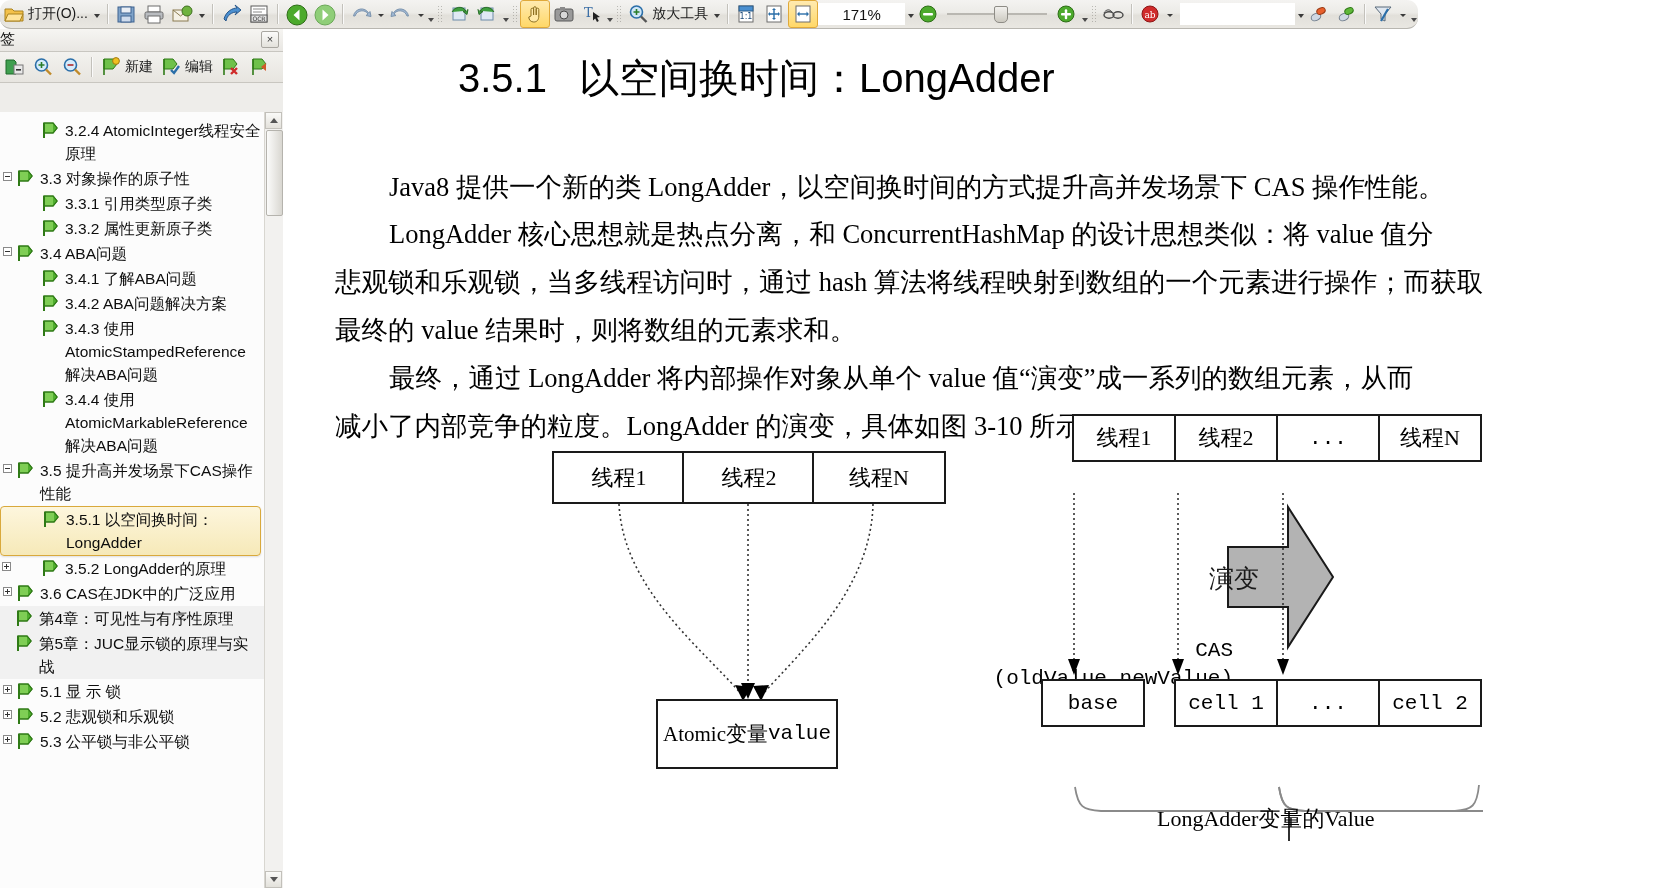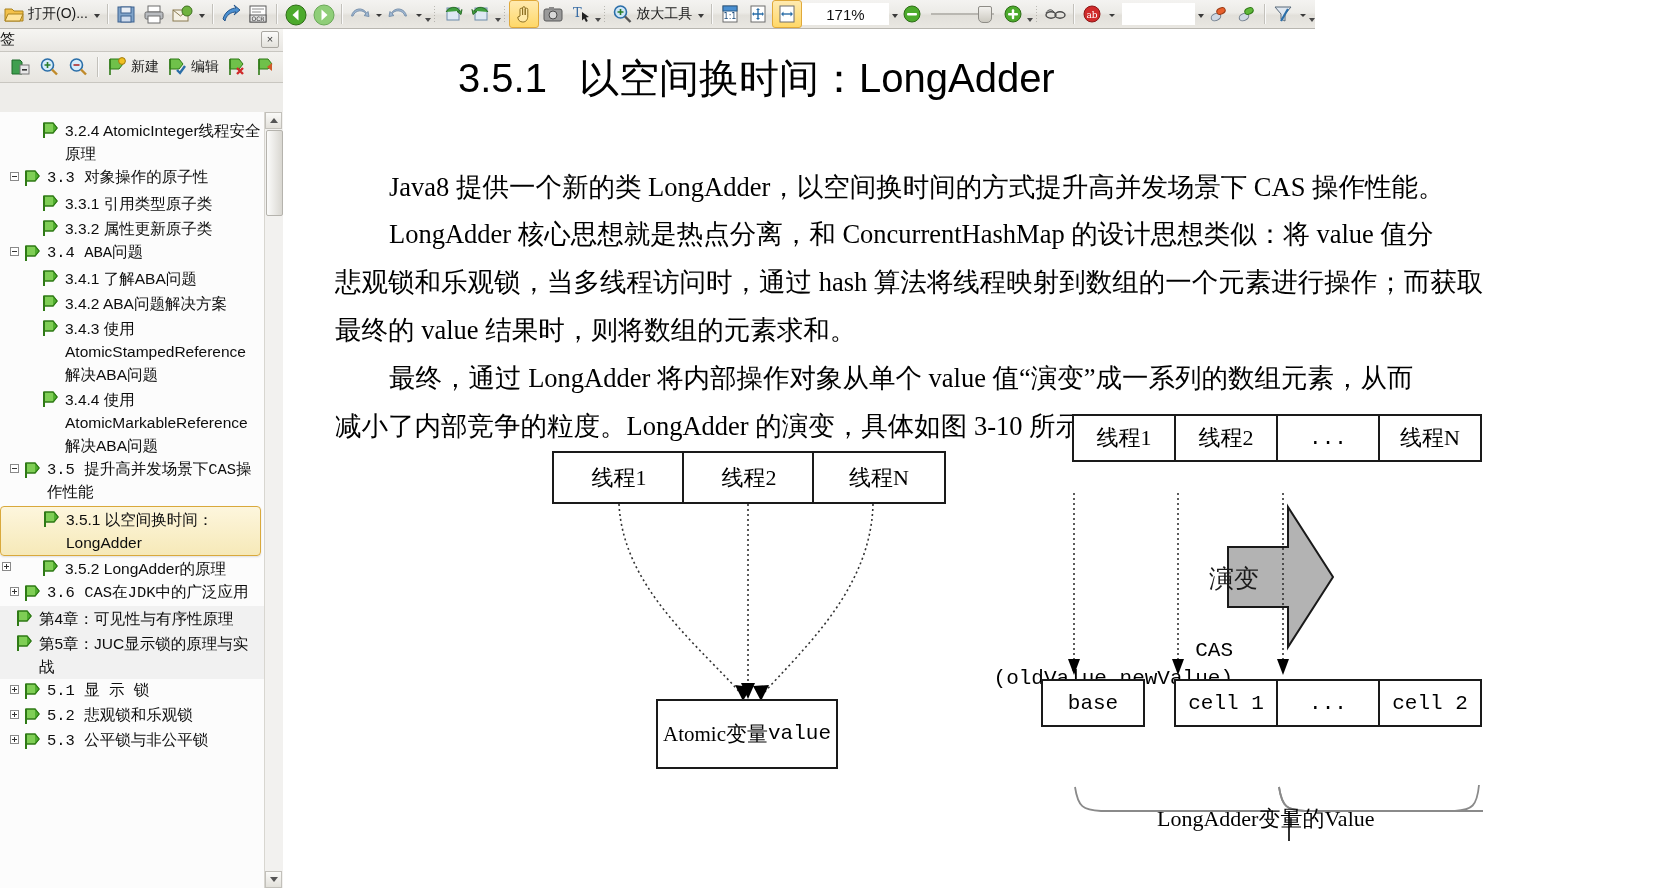--- a/index.html
+++ b/index.html
@@ -4,25 +4,26 @@
 <style>
   html,body{margin:0;padding:0;}
   body{
     width:1662px;height:888px;overflow:hidden;
     background:#ffffff;
     font-family:"Liberation Sans","DejaVu Sans",sans-serif;
     -webkit-font-smoothing:antialiased;
   }
   
   .toolbar{
-    position:absolute;left:0;top:0;width:1315px;height:29px;
+    position:absolute;left:0;top:0;width:1418px;height:29px;
     background:linear-gradient(to bottom,#f4f3f1 0%,#ecebe7 45%,#e2e0da 55%,#e9e7e2 100%);
     border-bottom:1px solid #b8b6b0;
     display:flex;align-items:center;
     box-sizing:border-box;
+    border-radius:11px;
   }
   .tb-btn{
     height:26px;display:flex;align-items:center;gap:3px;
     padding:0 3px;cursor:default;position:relative;
   }
   .tb-label{font-size:14px;color:#1a1a1a;white-space:nowrap;}
   .caret{
     width:0;height:0;border-left:3.5px solid transparent;border-right:3.5px solid transparent;
     border-top:4px solid #3a3a3a;margin-left:3px;margin-top:3px;
   }
@@ -78,21 +79,21 @@
   .side-title{
     position:absolute;left:0px;top:1px;font-size:15px;color:#111;
   }
   .side-close{
     position:absolute;right:4px;top:2px;width:16px;height:15px;
     border:1px solid #a9a7a1;background:linear-gradient(to bottom,#fbfbfa,#e4e2dc);
     border-radius:2px;display:flex;align-items:center;justify-content:center;
     font-size:11px;color:#3b3b3b;line-height:1;
   }
   .side-toolbar{
-    height:30px;display:flex;align-items:center;gap:1px;padding-left:6px;
+    height:30px;display:flex;align-items:center;gap:1px;
     background:linear-gradient(to bottom,#f3f2ef,#e7e5e0);
     border-bottom:1px solid #c8c6c0;
   }
   .side-toolbar .tb-label{font-size:14px;}
   .tree-wrap{
     position:absolute;left:0;top:83px;width:265px;height:776px;
     background:#fcfcfc;overflow:hidden;
   }
   .tree{
     position:relative;padding:6px 0 0 0;
@@ -112,21 +113,21 @@
   }
   .tnode .expander.has::after{
     content:"";position:absolute;left:2px;top:4px;width:5px;height:1px;background:#333;
   }
   .tnode .expander.has.plus .vbar{
     position:absolute;left:4px;top:2px;width:1px;height:5px;background:#333;
   }
   .bm-ico{flex:0 0 22px;width:22px;height:20px;margin-top:2px;}
   .bm-ico svg{width:22px;height:20px;display:block;}
   .tlabel{flex:1 1 auto;padding-left:2px;white-space:normal;word-break:break-word;}
-  .tnode.indent1{padding-left:8px;font-family:Liberation Mono, monospace;}
+  .tnode.indent1{padding-left:1px;}
   .tnode.indent2 .bm-ico{margin-left:26px;}
   .tnode.indent2 .tlabel{}
   .tnode.sel{
     background:linear-gradient(to bottom,#fdf6dd,#f6e9b8);
     border:1px solid #d9a93c;border-radius:4px;
     margin-right:4px;
     box-shadow:0 1px 2px rgba(0,0,0,.12);
   }
   .tnode.shade{background:#f1f1f1;}
   .side-vscroll{

